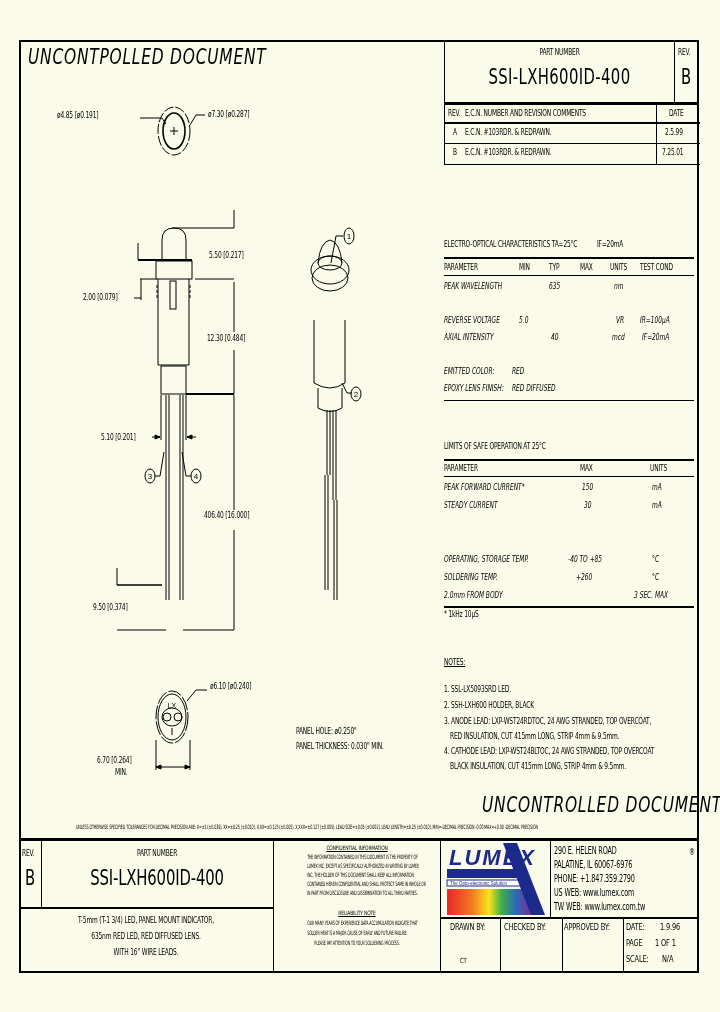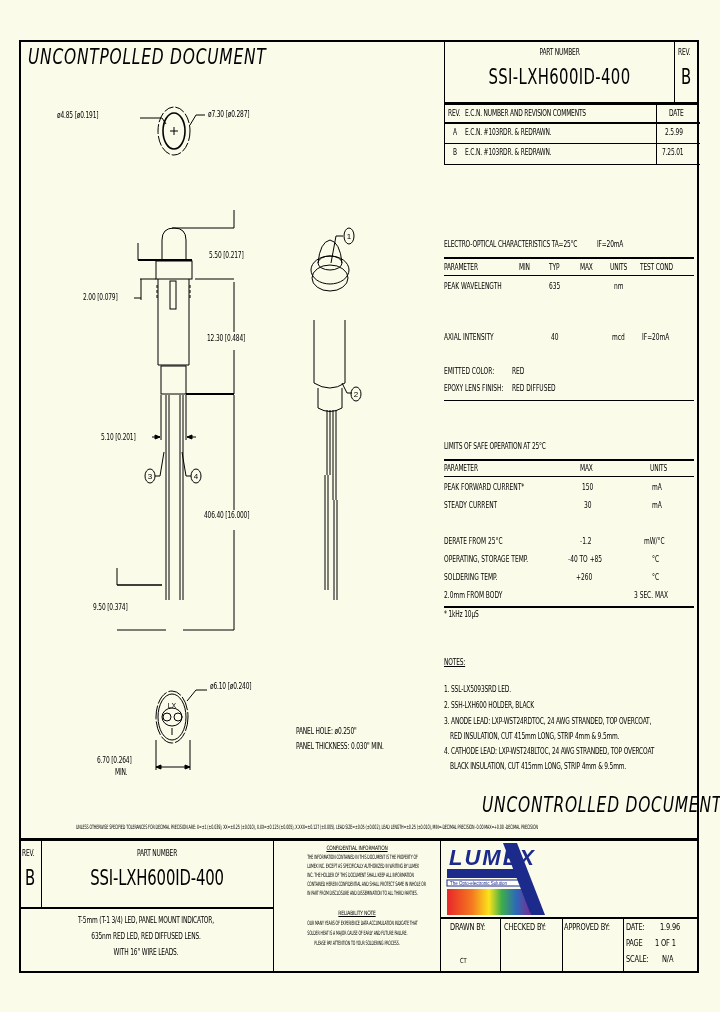--- a/index.html
+++ b/index.html
@@ -7,21 +7,21 @@
        font-family:"DejaVu Sans Condensed","Liberation Sans Narrow","Liberation Sans",sans-serif;color:#000;}
   .abs{position:absolute;}
   .frame{position:absolute;left:19px;top:40px;width:680px;height:933px;border:2px solid #000;box-sizing:border-box;}
   .t{position:absolute;white-space:nowrap;font-size:8px;letter-spacing:-0.2px;transform:scaleX(0.82);transform-origin:left top;}
   .tc{transform-origin:center top;}
   .uncontrolled{font-style:italic;font-weight:normal;font-size:22px;letter-spacing:1px;transform:scaleX(0.78);transform-origin:left top;}
   .box{position:absolute;box-sizing:border-box;}
   .hl{position:absolute;height:0;border-top:1px solid #000;}
   .vl{position:absolute;width:0;border-left:1px solid #000;}
   .hthick{position:absolute;height:3px;background:#000;}
-  .row{position:absolute;left:0;right:5px;height:17px;}
+  .row{position:absolute;left:0;right:5px;height:17px;font-style:italic;}
   .cell{position:absolute;top:3px;font-size:8px;white-space:nowrap;transform:scaleX(0.82);transform-origin:left top;}
   svg{position:absolute;overflow:visible;}
 </style>
 </head>
 <body>
 
 <div class="frame"></div>
 
 <div class="t uncontrolled" style="left:28px;top:44px;">UNCONTPOLLED DOCUMENT</div>
 
@@ -183,20 +183,26 @@
   <div class="t" style="left:136px;top:25px;">MAX</div>
   <div class="t" style="left:166px;top:25px;">UNITS</div>
   <div class="t" style="left:196px;top:25px;">TEST COND</div>
   <div class="hl" style="left:0;top:37px;width:250px;"></div>
 
   <div class="row" style="top:41px;">
     <div class="cell" style="left:0;">PEAK WAVELENGTH</div>
     <div class="cell" style="left:105px;">635</div>
     <div class="cell" style="left:170px;">nm</div>
   </div>
+  <div class="row" style="top:75px;">
+    <div class="cell" style="left:0;">REVERSE VOLTAGE</div>
+    <div class="cell" style="left:75px;">5.0</div>
+    <div class="cell" style="left:172px;">VR</div>
+    <div class="cell" style="left:196px;">IR=100µA</div>
+  </div>
   <div class="row" style="top:92px;">
     <div class="cell" style="left:0;">AXIAL INTENSITY</div>
     <div class="cell" style="left:107px;">40</div>
     <div class="cell" style="left:168px;">mcd</div>
     <div class="cell" style="left:198px;">IF=20mA</div>
   </div>
   <div class="row" style="top:143px;">
     <div class="cell" style="left:0;">EPOXY LENS FINISH:</div>
     <div class="cell" style="left:68px;">RED DIFFUSED</div>
   </div>
@@ -217,25 +223,20 @@
 
   <div class="row" style="top:38px;">
     <div class="cell" style="left:0;">PEAK FORWARD CURRENT*</div>
     <div class="cell" style="left:138px;">150</div>
     <div class="cell" style="left:208px;">mA</div>
   </div>
   <div class="row" style="top:56px;">
     <div class="cell" style="left:0;">STEADY CURRENT</div>
     <div class="cell" style="left:140px;">30</div>
     <div class="cell" style="left:208px;">mA</div>
-  </div>
-  <div class="row" style="top:92px;">
-    <div class="cell" style="left:0;">DERATE FROM 25°C</div>
-    <div class="cell" style="left:136px;">-1.2</div>
-    <div class="cell" style="left:200px;">mW/°C</div>
   </div>
   <div class="row" style="top:110px;">
     <div class="cell" style="left:0;">OPERATING, STORAGE TEMP.</div>
     <div class="cell" style="left:124px;">-40 TO +85</div>
     <div class="cell" style="left:208px;">°C</div>
   </div>
   <div class="row" style="top:128px;">
     <div class="cell" style="left:0;">SOLDERING TEMP.</div>
     <div class="cell" style="left:132px;">+260</div>
     <div class="cell" style="left:208px;">°C</div>
@@ -304,20 +305,28 @@
       </defs>
       <text x="6" y="22" font-family="Liberation Sans, sans-serif" font-weight="bold" font-style="italic" font-size="22" fill="#1c2a8c" letter-spacing="2">LUMEX</text>
       <rect x="4" y="26" width="80" height="9" fill="#1c2a8c"></rect>
       <rect x="4" y="37" width="80" height="6" fill="#fff" stroke="#1c2a8c"></rect>
       <text x="7" y="42" font-size="4.5" fill="#1c2a8c" font-family="Liberation Sans, sans-serif">The Opto-electronic Solution</text>
       <path d="M4 46 L84 46 L88 72 L4 72 Z" fill="url(#rb)"></path>
       <path d="M60 0 L74 0 L102 72 L88 72 Z" fill="#1c2a8c"></path>
     </svg>
   </div>
 
+  <div class="abs" style="left:531px;top:0;width:149px;height:76px;border-left:1px solid #000;">
+    <div class="t" style="left:3px;top:4px;font-size:10px;transform:scaleX(0.72);">290 E. HELEN ROAD</div>
+    <div class="t" style="left:3px;top:18px;font-size:10px;transform:scaleX(0.72);">PALATINE, IL 60067-6976</div>
+    <div class="t" style="left:3px;top:32px;font-size:10px;transform:scaleX(0.72);">PHONE: +1.847.359.2790</div>
+    <div class="t" style="left:3px;top:46px;font-size:10px;transform:scaleX(0.72);">US WEB: www.lumex.com</div>
+    <div class="t" style="left:3px;top:60px;font-size:10px;transform:scaleX(0.72);">TW WEB: www.lumex.com.tw</div>
+    <div class="t" style="left:138px;top:7px;">®</div>
+  </div>
   <div class="hthick" style="left:421px;top:76px;width:259px;height:2px;"></div>
 
   <div class="abs" style="left:421px;top:78px;width:312px;height:54px;">
     <div class="t" style="left:10px;top:3px;font-size:9px;">DRAWN BY:</div>
     <div class="t" style="left:20px;top:38px;font-size:7px;">CT</div>
     <div class="vl" style="left:60px;top:0;height:54px;"></div>
     <div class="t" style="left:64px;top:3px;font-size:9px;">CHECKED BY:</div>
     <div class="vl" style="left:122px;top:0;height:54px;"></div>
     <div class="t" style="left:124px;top:3px;font-size:9px;">APPROVED BY:</div>
     <div class="vl" style="left:183px;top:0;height:54px;"></div>

